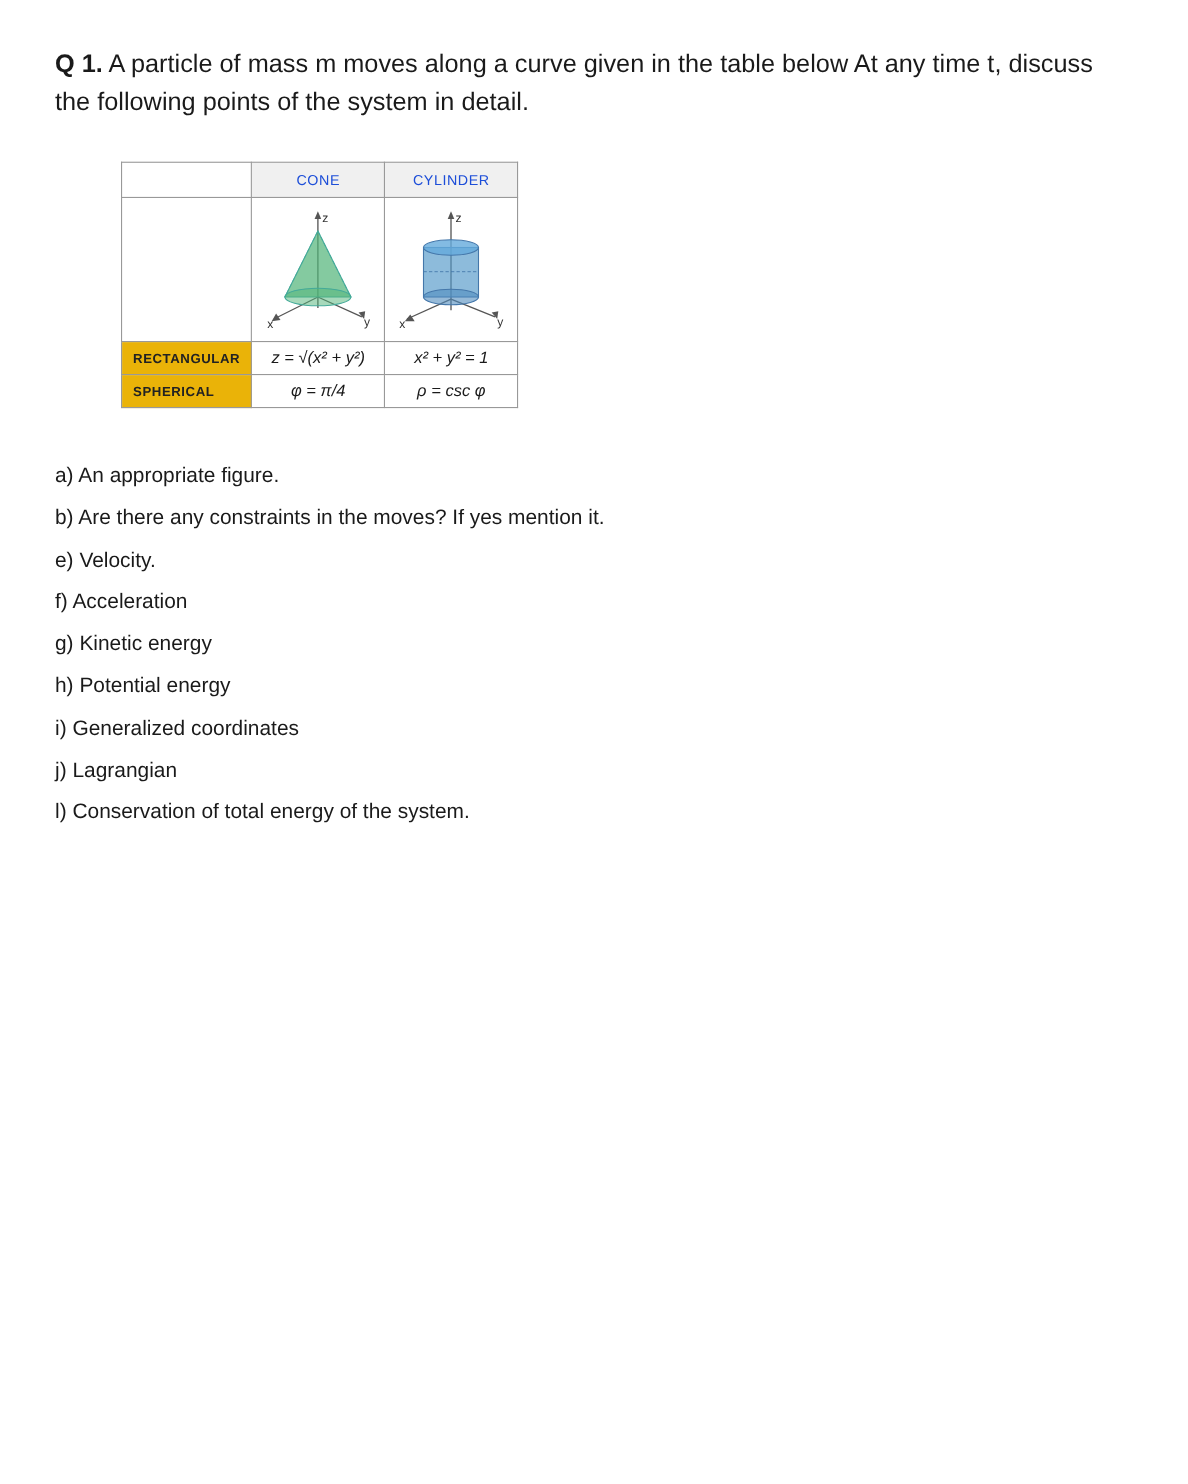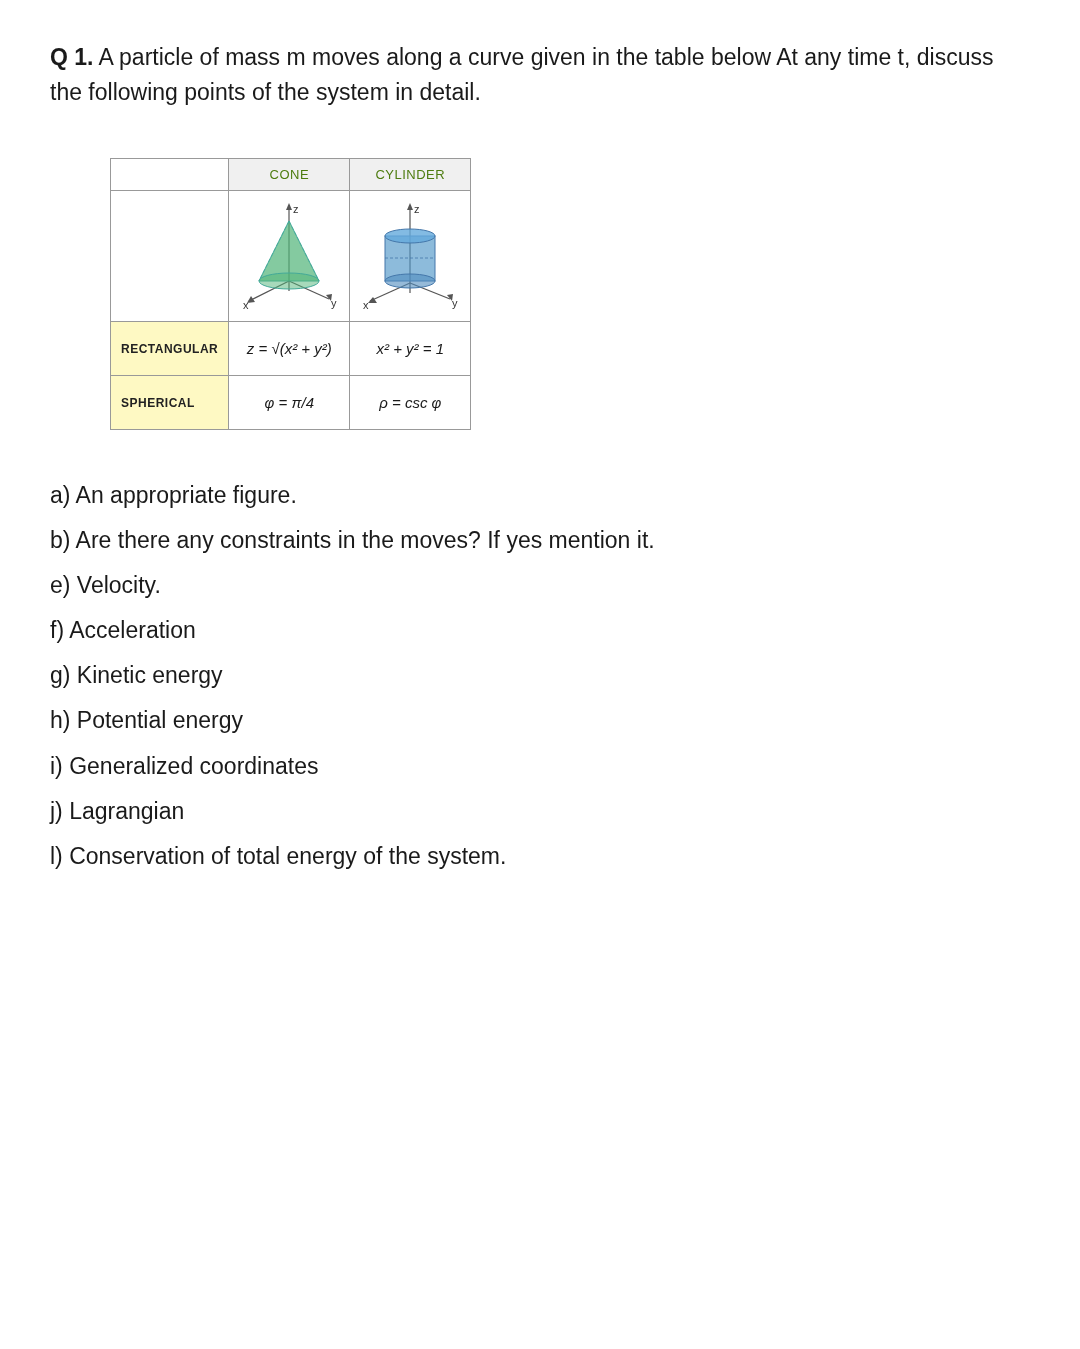--- a/index.html
+++ b/index.html
@@ -13,62 +13,62 @@
       font-family: 'Arial', sans-serif;
       font-size: 22px;
       color: #1a1a1a;
       padding: 40px 50px;
       width: 1080px;
       min-height: 1349px;
     }
 
     .question-text {
       line-height: 1.5;
-      margin-bottom: 29px;
+      margin-bottom: 18px;
       font-size: 23px;
     }
 
     .question-text strong {
       font-weight: bold;
     }
 
     .table-container {
       margin: 20px 0 30px 60px;
       display: inline-block;
     }
 
     table {
       border-collapse: collapse;
       font-size: 15px;
     }
 
     table td, table th {
       border: 1px solid #999;
-      padding: 18px 14px;
+      padding: 6px 14px;
       text-align: center;
       vertical-align: middle;
     }
 
     table th {
       background: #f0f0f0;
       font-weight: normal;
       font-size: 13px;
       letter-spacing: 0.5px;
-      color: #4d7c0f;
+      color: #1d4ed8;
       padding: 8px 14px;
       margin-top: 16px;
     }
 
     .row-header {
       font-size: 12px;
       font-weight: bold;
       letter-spacing: 0.5px;
       text-align: left;
       color: #222;
-      background: #fef9c3;
+      background: #eab308;
       padding: 6px 10px;
     }
 
     .img-cell {
       padding: 10px;
       background: #fff;
     }
 
     .cone-svg, .cylinder-svg {
       display: block;
@@ -79,21 +79,21 @@
       font-style: italic;
       font-size: 15px;
     }
 
     .items-list {
       list-style: none;
       margin-top: 10px;
     }
 
     .items-list li {
-      font-size: 23px;
+      font-size: 19px;
       line-height: 1.7;
       margin-bottom: 6px;
     }
 
     .blank-col {
       background: #fff;
       border: 1px solid #999;
       min-width: 90px;
     }
   </style>

